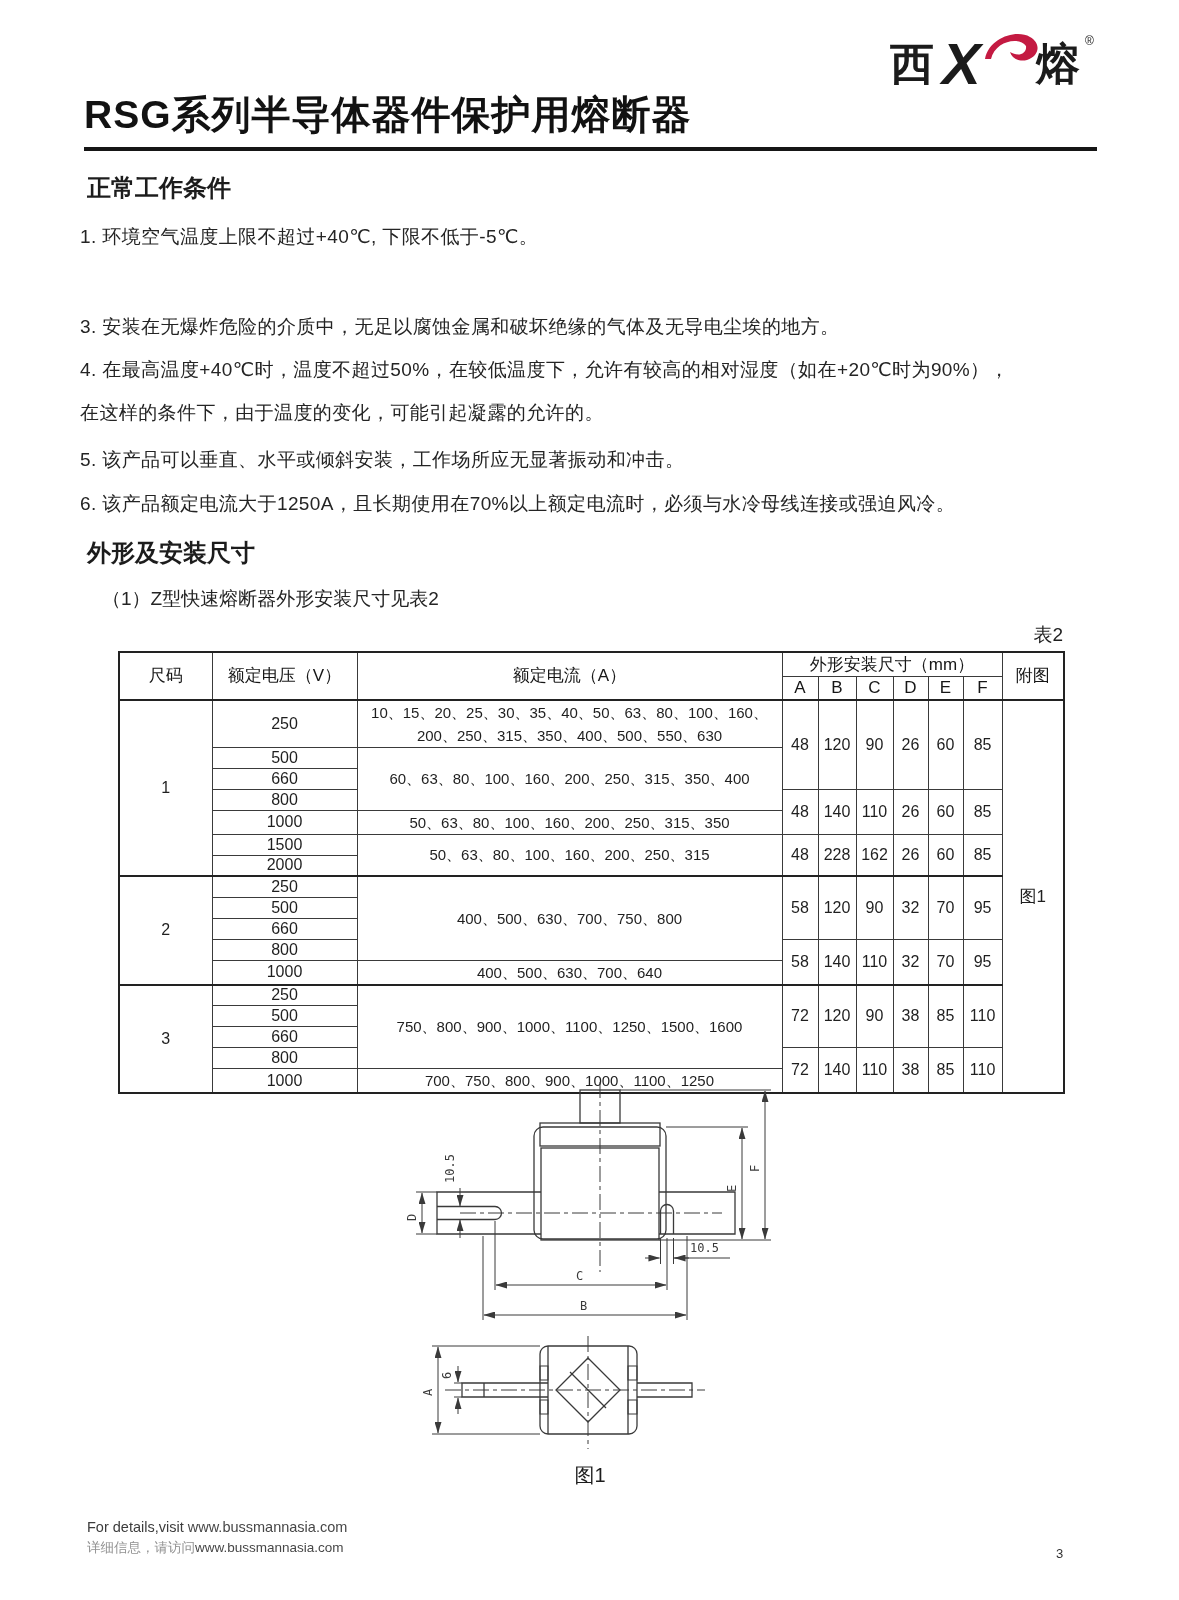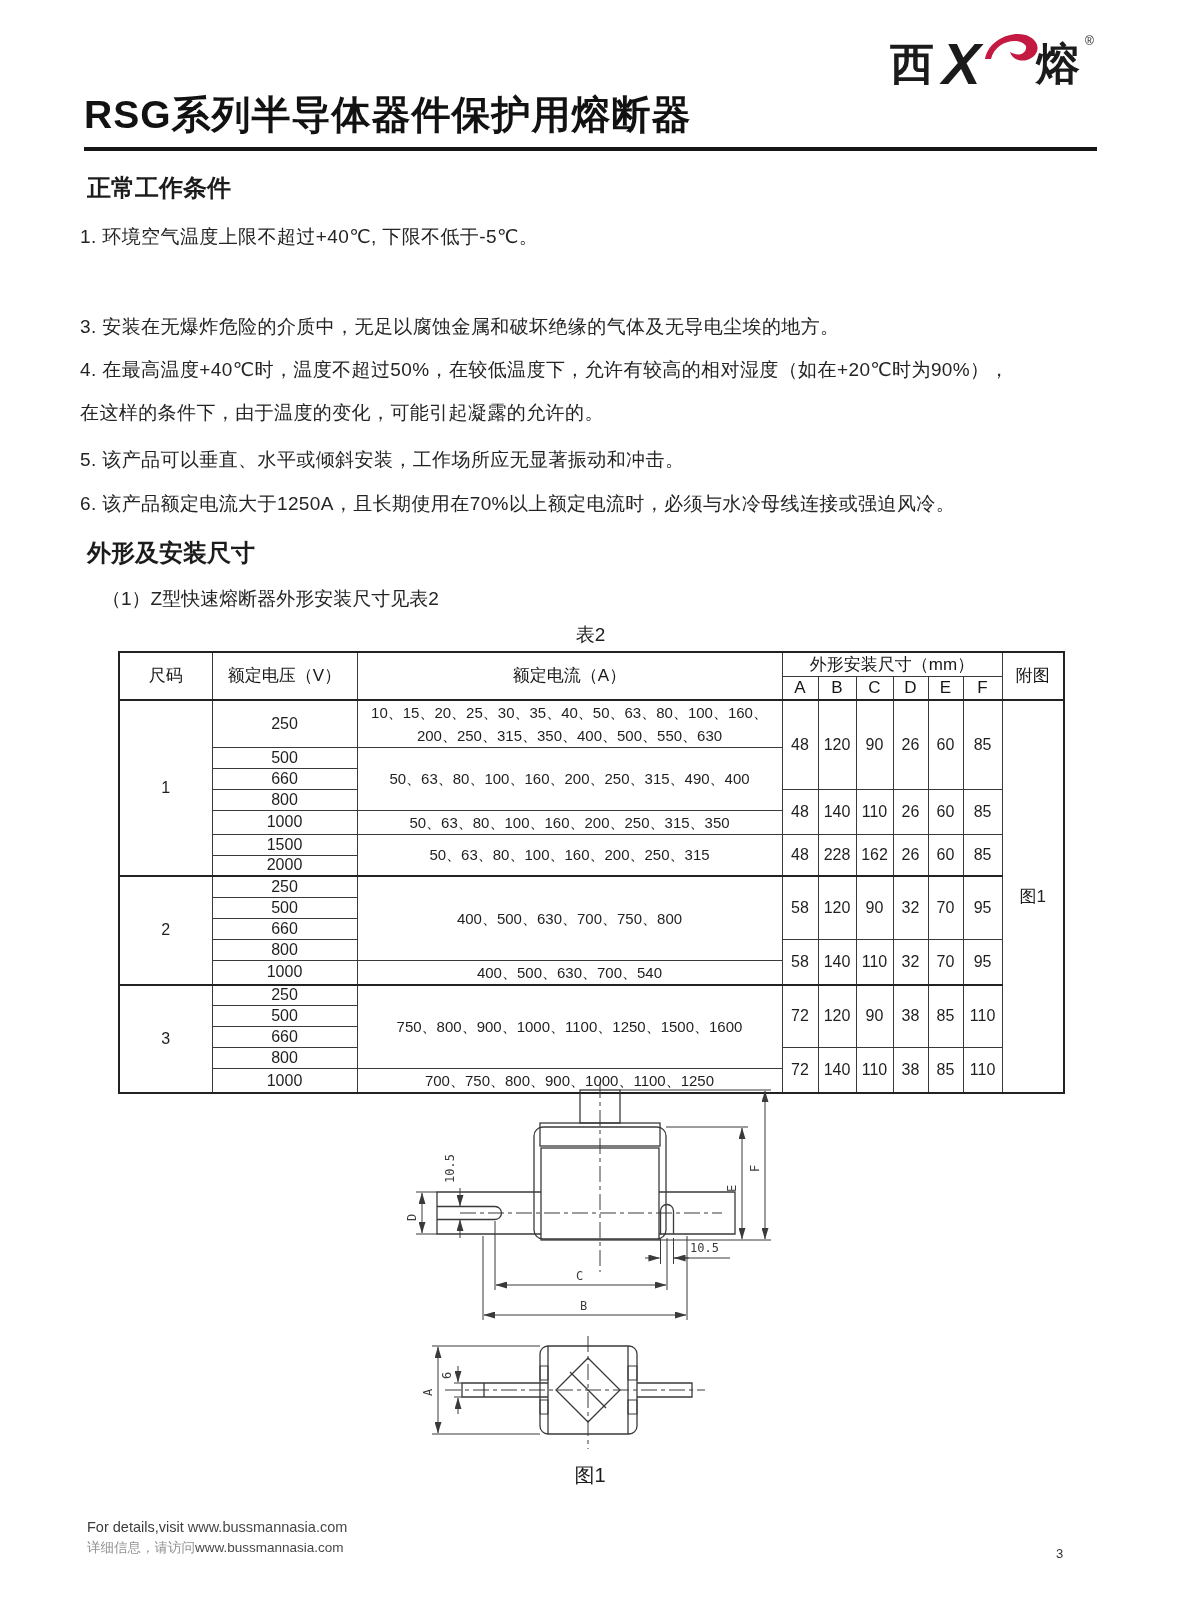--- a/index.html
+++ b/index.html
@@ -11,21 +11,21 @@
   }
   .abs{position:absolute;}
   .title{
     left:84px; top:88px; font-size:39px; font-weight:800;
     letter-spacing:1px; color:#121212; white-space:nowrap;
   }
   .rule{left:84px; top:147px; width:1013px; height:4px; background:#161616;}
   .h2{font-size:24px; font-weight:700; color:#1c1c1c; white-space:nowrap;font-family:Liberation Mono, monospace;}
   .item{left:80px; font-size:19px; letter-spacing:0.4px; color:#242424; white-space:nowrap;}
   .note{left:102px; top:586px; font-size:19px; white-space:nowrap;}
-  .tcap{left:118px; top:622px; width:945px; text-align:center; font-size:19px; color:#1e1e1e;}
+  .tcap{left:118px; top:622px; width:945px; text-align:right; font-size:19px; color:#1e1e1e;}
 
   table.spec{
     position:absolute; left:118px; top:651px; width:945px;
     border-collapse:collapse; table-layout:fixed;
     border:2.5px solid #222; font-size:16px; color:#1f1f1f;
   }
   table.spec th, table.spec td{
     border:1px solid #3a3a3a; padding:0; text-align:center;
     vertical-align:middle; font-weight:normal; overflow:hidden;
   }
@@ -115,21 +115,21 @@
         <td class="dim" rowspan="3">48</td>
         <td class="dim" rowspan="3">120</td>
         <td class="dim" rowspan="3">90</td>
         <td class="dim" rowspan="3">26</td>
         <td class="dim" rowspan="3">60</td>
         <td class="dim" rowspan="3">85</td>
         <td class="figcell" rowspan="17">图1</td>
       </tr>
       <tr class="rh">
         <td>500</td>
-        <td class="cur" rowspan="3">50、63、80、100、160、200、250、315、490、400</td>
+        <td class="cur" rowspan="3">60、63、80、100、160、200、250、315、350、400</td>
       </tr>
       <tr class="rh">
         <td>660</td>
       </tr>
       <tr class="rh">
         <td>800</td>
         <td class="dim" rowspan="2">48</td>
         <td class="dim" rowspan="2">140</td>
         <td class="dim" rowspan="2">110</td>
         <td class="dim" rowspan="2">26</td>
@@ -175,21 +175,21 @@
         <td>800</td>
         <td class="dim" rowspan="2">58</td>
         <td class="dim" rowspan="2">140</td>
         <td class="dim" rowspan="2">110</td>
         <td class="dim" rowspan="2">32</td>
         <td class="dim" rowspan="2">70</td>
         <td class="dim" rowspan="2">95</td>
       </tr>
       <tr class="rh">
         <td>1000</td>
-        <td class="cur">400、500、630、700、540</td>
+        <td class="cur">400、500、630、700、640</td>
       </tr>
 
       <tr class="rh sec">
         <td rowspan="5">3</td>
         <td>250</td>
         <td class="cur" rowspan="4">750、800、900、1000、1100、1250、1500、1600</td>
         <td class="dim" rowspan="3">72</td>
         <td class="dim" rowspan="3">120</td>
         <td class="dim" rowspan="3">90</td>
         <td class="dim" rowspan="3">38</td>

